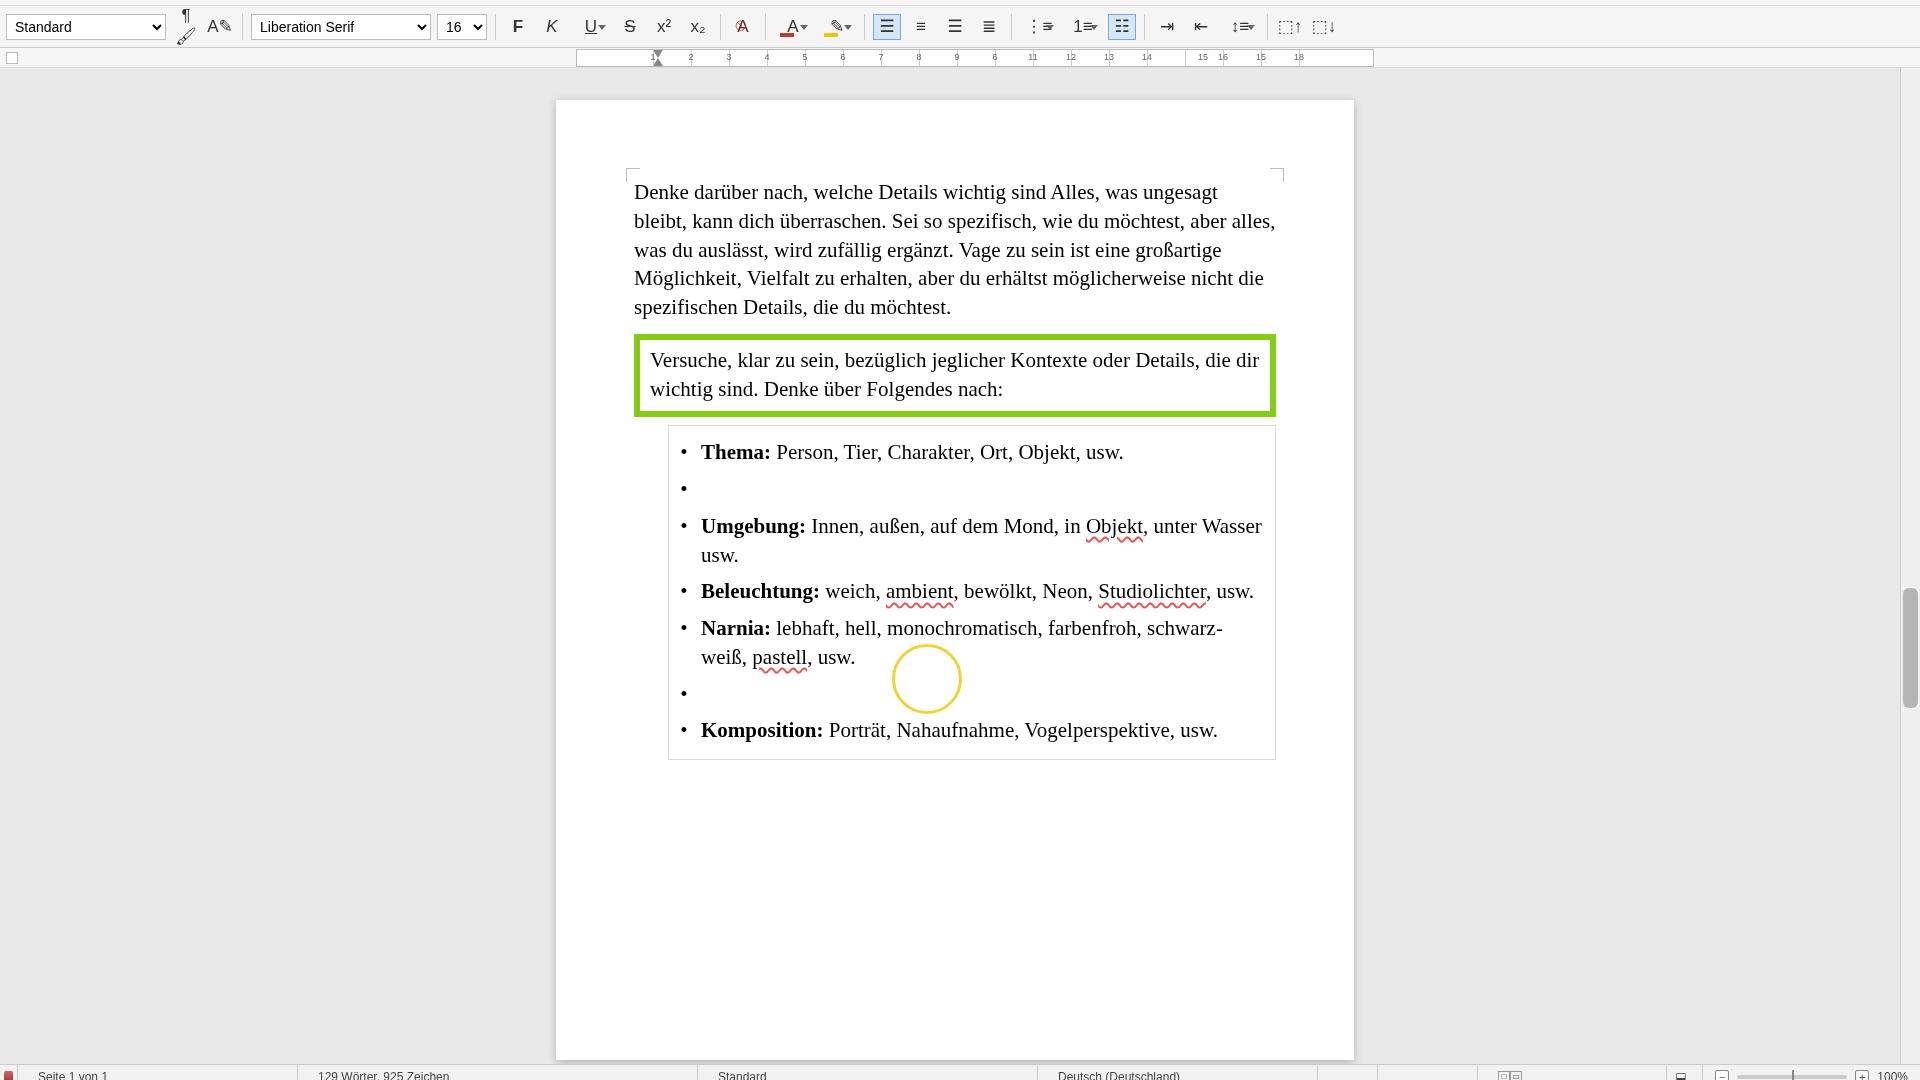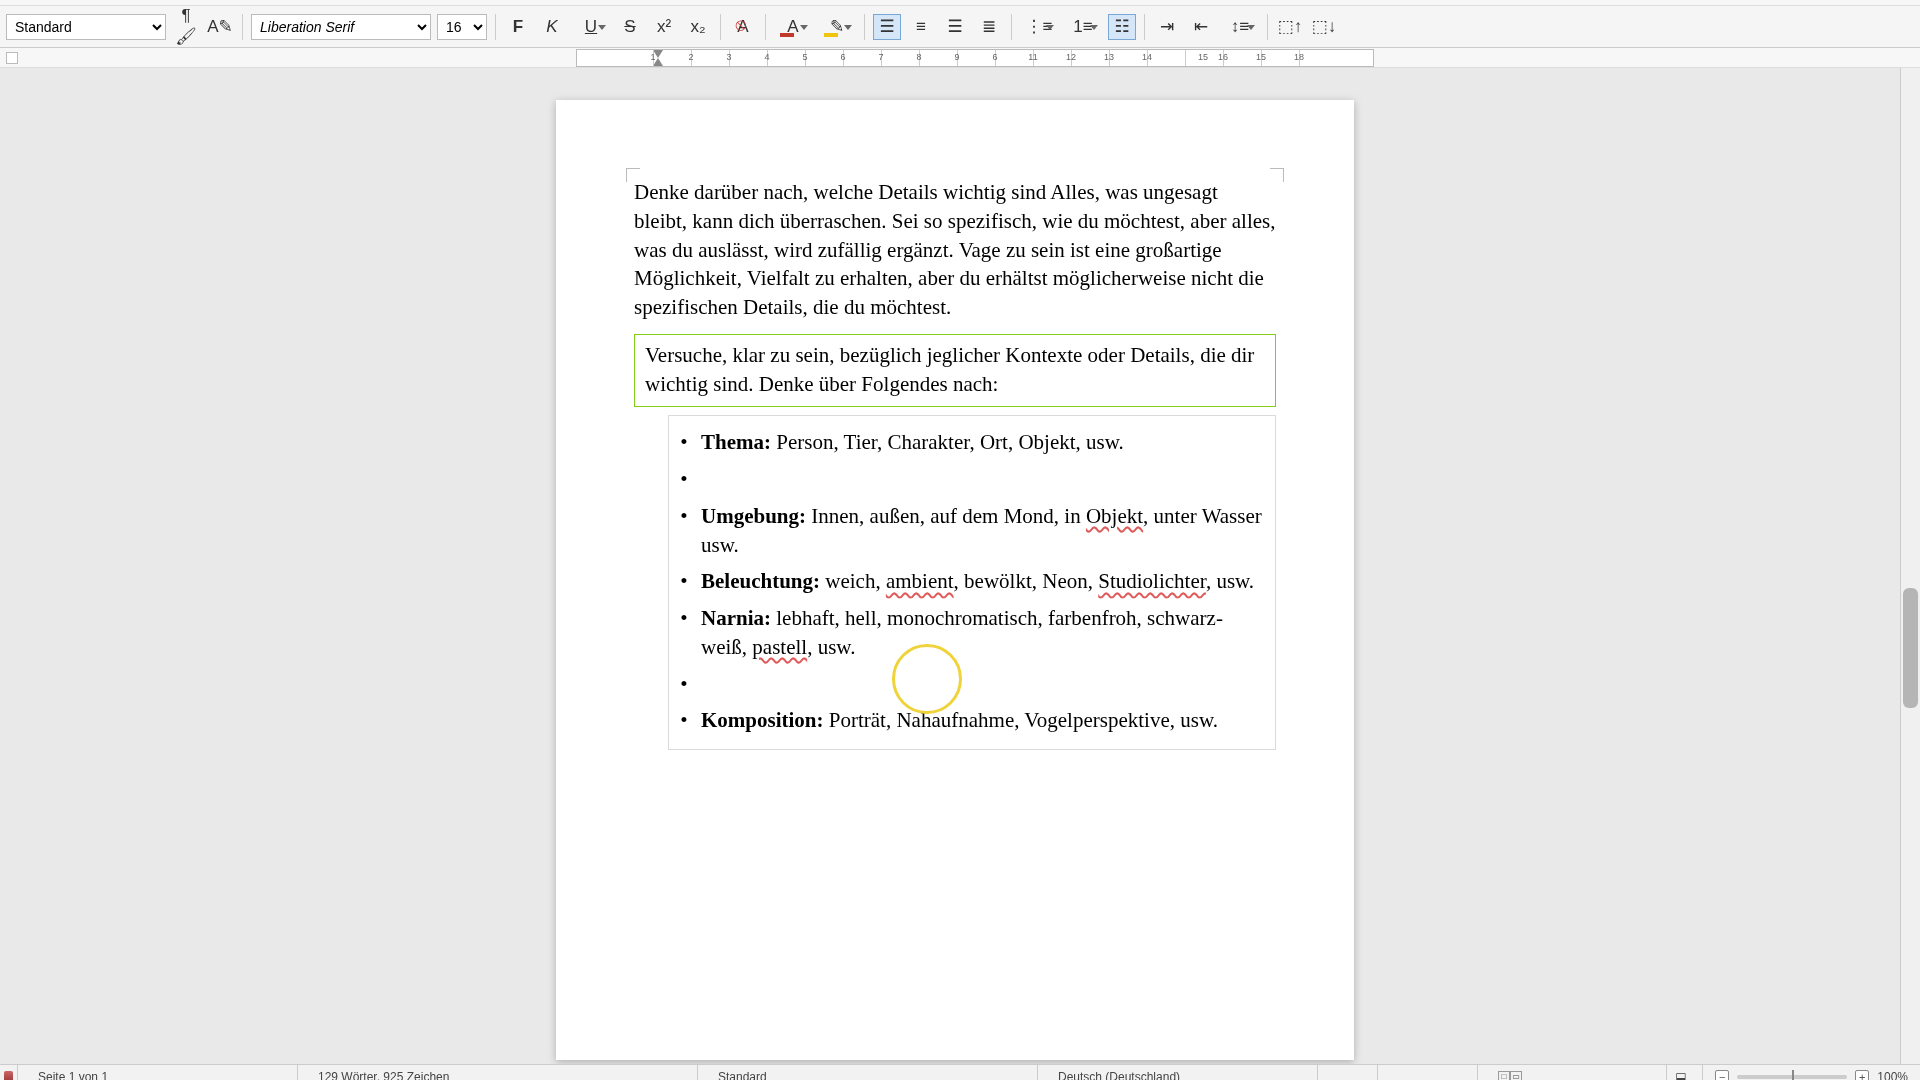--- a/index.html
+++ b/index.html
@@ -17,21 +17,21 @@
   height: 42px;
   background: #f5f5f5;
   border-bottom: 1px solid #ccc;
   display: flex;
   align-items: center;
   padding: 0 6px;
   gap: 6px;
 }
 .sel { height: 26px; font-size: 14px; background: #fff; border: 1px solid #bbb; padding: 1px 4px; }
 .sel.style { width: 160px; }
-.sel.font  { width: 180px; font-style: italic; }
+.sel.font  { width: 180px; }
 .sel.size  { width: 50px; }
 .tbtn {
   width: 28px; height: 26px;
   border: 1px solid transparent;
   background: transparent;
   display: flex; align-items: center; justify-content: center;
   font-size: 17px; color: #333; cursor: pointer; position: relative;
 }
 .tbtn.active { background: #d4e6f7; border: 1px solid #7aa8d6; }
 .split { width: 38px; }
@@ -85,21 +85,21 @@
 .corner.tl{left:70px;top:68px;border-left:1px solid #bbb;border-top:1px solid #bbb;}
 .corner.tr{right:70px;top:68px;border-right:1px solid #bbb;border-top:1px solid #bbb;}
 
 .doc{
   position:absolute; left:78px; top:78px; right:78px;
   font-family:"Liberation Serif","Times New Roman",serif;
   font-size:21px; line-height:1.37; color:#000;
 }
 .para1{ margin-bottom:12px; }
 .box{
-  border:1px solid #84cc16; padding:6px 10px 8px 10px; margin-bottom:8px;
+  border:6px solid #84cc16; padding:6px 10px 8px 10px; margin-bottom:8px;
 }
 .listbox{
   border:1px solid #dadada; padding:8px 10px 10px 10px; margin-left:34px;
 }
 .listbox ul{list-style:none;}
 .listbox li{ display:flex; gap:12px; padding:4px 0;}
 .listbox li .bull{width:10px;text-align:center;}
 .listbox li .txt{flex:1;}
 .bold{font-weight:bold;margin-top:35px;}
 .spell{ text-decoration: underline wavy #e05a5a; text-underline-offset:3px;}

